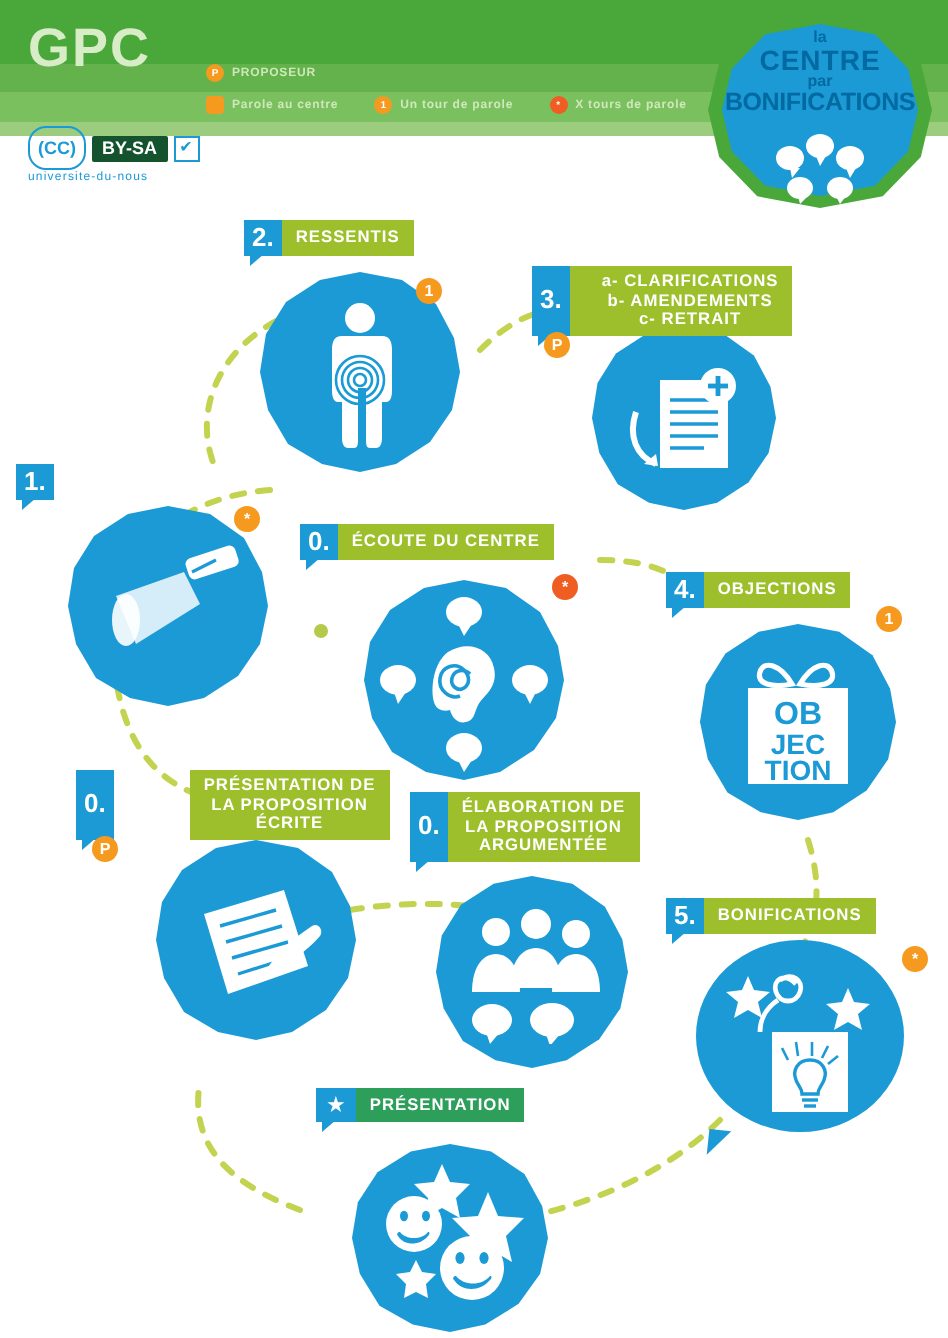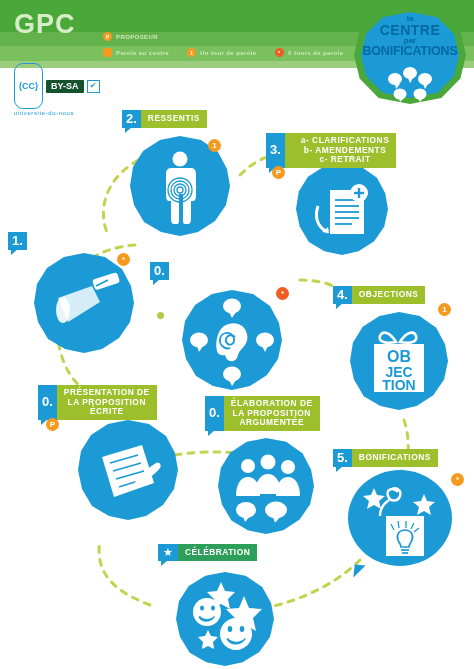--- a/index.html
+++ b/index.html
@@ -31,21 +31,21 @@
   }
   .dot{width:9px;height:9px;border-radius:50%;background:#f59a1e;
        display:flex;align-items:center;justify-content:center;
        font-size:5px;color:#fff;font-weight:bold;flex:0 0 auto;}
   .dot.sq{border-radius:2px;}
   .dot.red{background:#ef5d22;}
 
   
   .cc{position:absolute;left:14px;top:63px;display:flex;flex-direction:column;}
   .cc-row{display:flex;align-items:center;}
-  .cc-badge{border:1.4px solid #1b9ad6;border-radius:9px;padding:16px 4px;
+  .cc-badge{border:1.4px solid #1b9ad6;border-radius:9px;padding:4px 4px;
     font-size:9px;font-weight:bold;color:#1b9ad6;line-height:12px;}
   .cc-bysa{background:#14532d;color:#fff;font-size:9px;font-weight:bold;
     padding:1px 5px;margin-left:3px;line-height:11px;border-radius:1px;}
   .cc-sq{width:11px;height:11px;border:1.4px solid #1b9ad6;margin-left:3px;
     color:#1b9ad6;font-size:8px;line-height:10px;text-align:center;}
   .cc-sub{font-size:6px;color:#1b9ad6;letter-spacing:.6px;margin-top:1px;}
 
   
   .title-badge{
     position:absolute;left:354px;top:6px;width:112px;height:98px;
@@ -252,20 +252,21 @@
       <ellipse cx="50" cy="84" rx="9" ry="7.5"></ellipse>
         <path d="M47 90l3 6 4-6z"></path>
       <path d="M42 36c10-6 21-2 23 8 2 9-4 13-7 17-3 4-2 9-7 10-4 1-7-2-8-6-3 1-7 0-8-4-2-7 0-20 7-25z"></path>
     </g>
     <g fill="none" stroke="#1b9ad6" stroke-width="1.8">
       <path d="M53 47c-3-3-8-2-9 2s3 7 6 5 3-6 0-9c-4-4-11-2-12 4s5 11 10 9"></path>
     </g>
   </svg>
   <div class="tag" style="left:150px;top:262px;">
     <div class="tag-num">0.</div>
+    <div class="tag-body">ÉCOUTE DU CENTRE</div>
   </div>
   <div class="marker red" style="left:276px;top:287px;">*</div>
 
   <div class="circle" style="left:350px;top:312px;width:98px;height:98px;"></div>
   <svg style="position:absolute;left:362px;top:322px;width:74px;height:78px;" viewBox="0 0 74 78">
     <g fill="none" stroke="#ffffff" stroke-width="2.6">
       <path d="M34 20c-6-10-14-12-16-6s6 8 16 6z"></path>
       <path d="M38 20c6-10 14-12 16-6s-6 8-16 6z"></path>
     </g>
     <rect x="12" y="22" width="50" height="48" fill="#ffffff"></rect>
@@ -286,21 +287,21 @@
       <line x1="18" y1="28" x2="46" y2="20"></line>
         <line x1="21" y1="36" x2="49" y2="28"></line>
       <line x1="24" y1="44" x2="52" y2="36"></line>
         <line x1="27" y1="52" x2="46" y2="46"></line>
     </g>
     <path d="M44 44c6-6 14-12 20-16 3-2 6 2 4 5-4 5-12 11-18 15z" fill="#ffffff"></path>
     <path d="M41 50l5-7 4 4z" fill="#ffffff"></path>
   </svg>
   <div class="tag" style="left:38px;top:385px;">
     <div class="tag-num">0.</div>
-    <div class="tag-body" style="text-align:center;">PRÉSENTATION DE
+    <div class="tag-body" style="text-align:center;margin-left:38px;">PRÉSENTATION DE
 LA PROPOSITION
 ÉCRITE</div>
   </div>
   <div class="marker p" style="left:46px;top:418px;">P</div>
 
   <div class="circle" style="left:218px;top:438px;width:96px;height:96px;"></div>
   <svg style="position:absolute;left:228px;top:452px;width:78px;height:70px;" viewBox="0 0 78 70">
     <g fill="#ffffff">
       <circle cx="20" cy="14" r="7"></circle>
         <path d="M8 44c0-12 5-19 12-19s12 7 12 19z"></path>
@@ -364,16 +365,16 @@
       <ellipse cx="26" cy="36" rx="2" ry="2.6"></ellipse>
         <ellipse cx="37" cy="36" rx="2" ry="2.6"></ellipse>
       <path d="M24 44c3 4 11 4 14 0 1 0 1 1 0 2-4 5-12 5-15 0-1-1 0-2 1-2z"></path>
       <ellipse cx="54" cy="57" rx="2.3" ry="3"></ellipse>
         <ellipse cx="66" cy="57" rx="2.3" ry="3"></ellipse>
       <path d="M52 66c4 5 13 5 17 0 1 0 1 1 0 2-5 6-14 6-18 0-1-1 0-2 1-2z"></path>
     </g>
   </svg>
   <div class="tag" style="left:158px;top:544px;">
     <div class="star-num">★</div>
-    <div class="tag-body green">CÉLÉBRATION</div>
+    <div class="tag-body green">PRÉSENTATION</div>
   </div>
 
 </div>
 
 </body></html>

